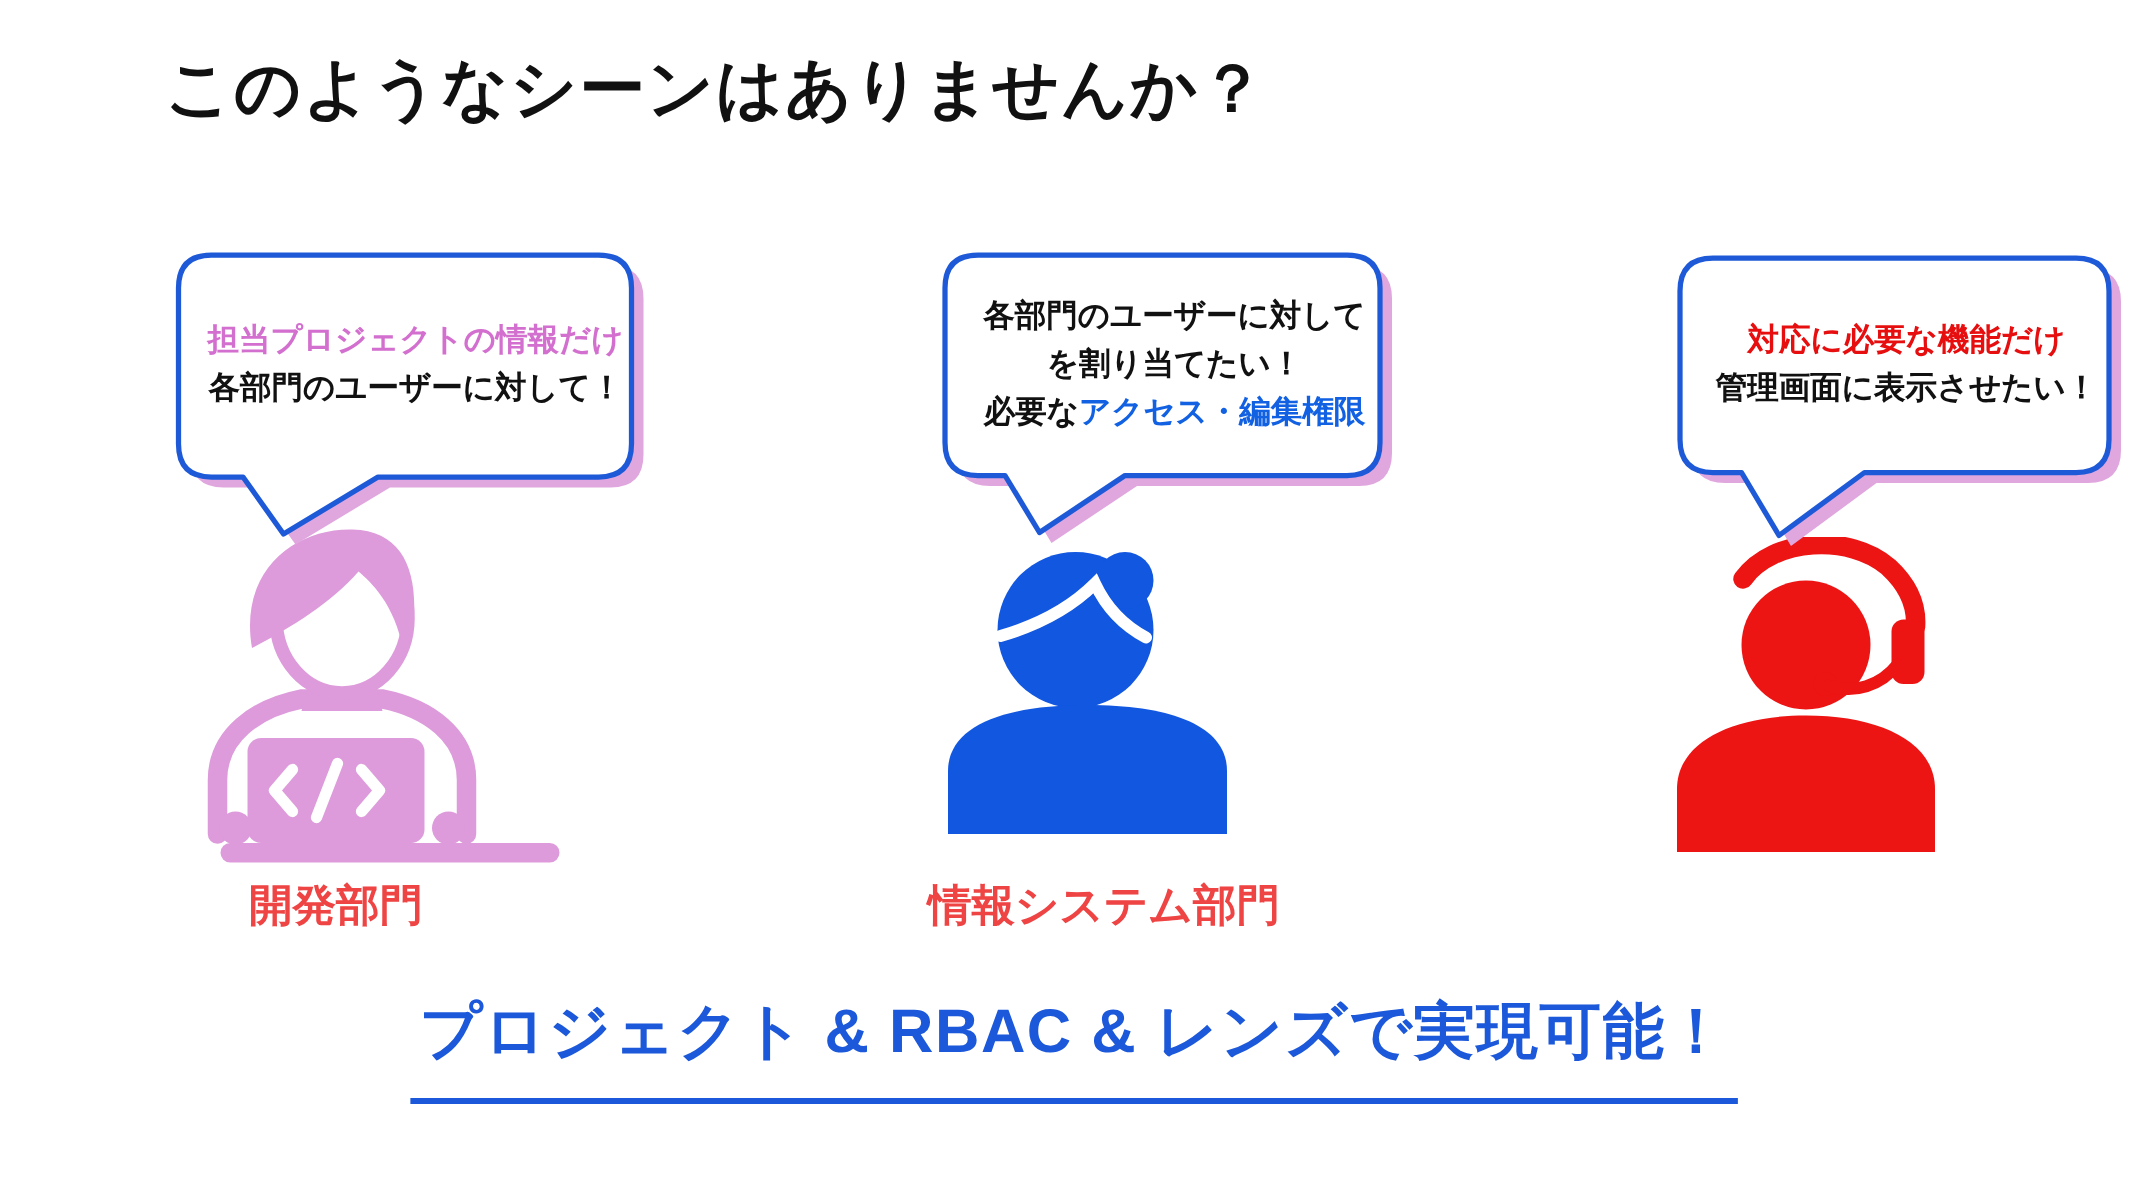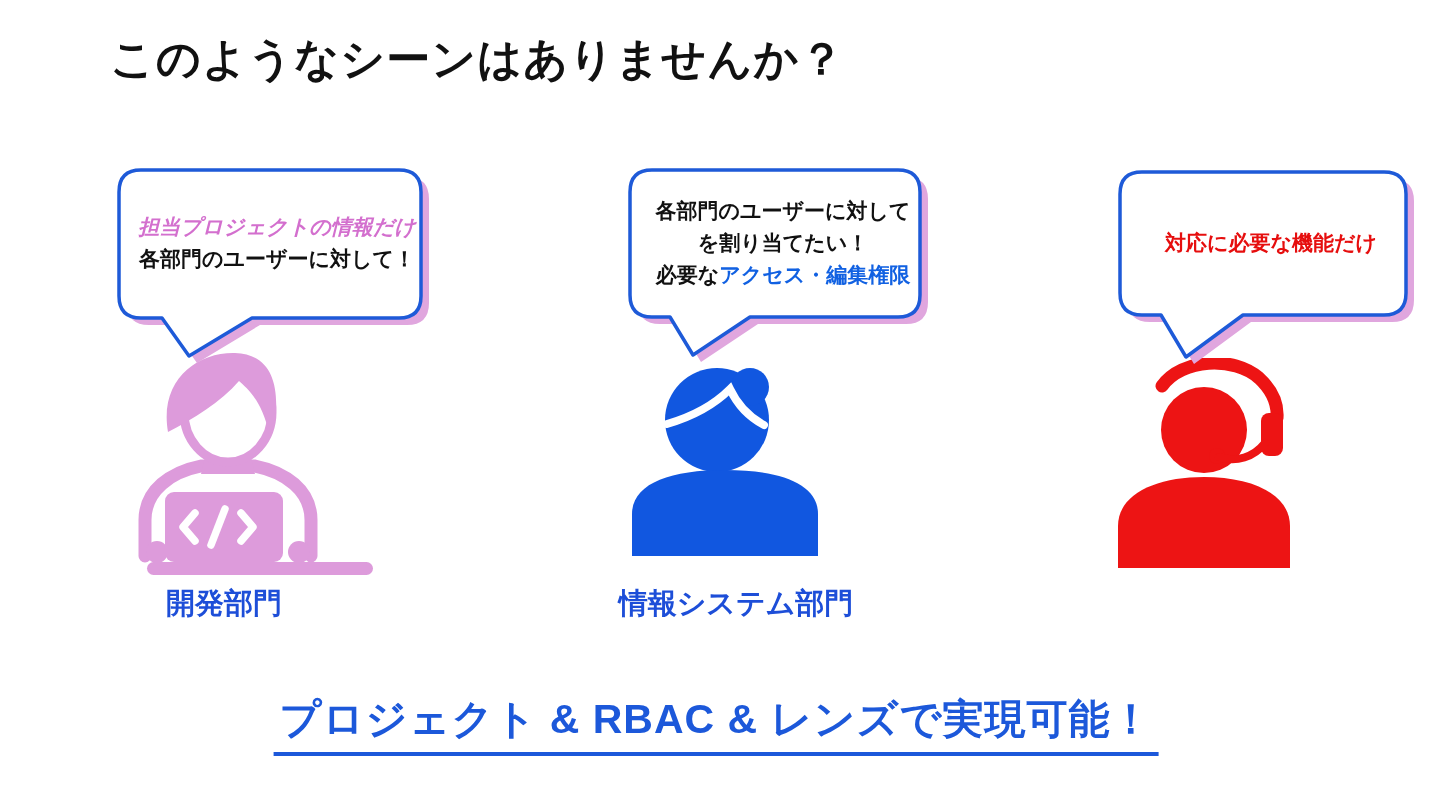--- a/index.html
+++ b/index.html
@@ -16,32 +16,32 @@
   .bubble{position:absolute;z-index:3;}
   .bubble svg{position:absolute;left:0;top:0;overflow:visible;}
   .bubble-shadow{fill:var(--bubble-shadow);}
   .bubble-body{fill:#ffffff;stroke:var(--bubble-border);stroke-width:3.5;stroke-linejoin:round;}
   .bubble-text{
     position:absolute;left:0;top:0;right:0;z-index:2;
     display:flex;flex-direction:column;justify-content:center;align-items:center;
     font-size:21px;font-weight:700;line-height:32px;color:#111111;white-space:nowrap;
     text-align:center;
   }
-  .em-pink{color:var(--accent-pink);font-style:italic;}
+  .em-pink{color:var(--accent-pink);}
   .em-blue{color:var(--accent-blue);}
   .em-red{color:var(--accent-red);margin-top:22px;}
   .person{position:absolute;z-index:1;}
   .dept-label{
     position:absolute;top:584px;transform:translateX(-50%);
-    font-size:29px;font-weight:800;color:#1d4ed8;white-space:nowrap;
+    font-size:29px;font-weight:800;color:#ef4444;white-space:nowrap;
   }
   .headline{
-    position:absolute;left:50%;top:692px;transform:translateX(-50%);
+    position:absolute;left:50%;top:660px;transform:translateX(-50%);
     font-size:41px;font-weight:800;letter-spacing:1px;color:var(--headline-blue);
-    border-bottom:4px solid var(--headline-blue);padding:0 6px 5px 6px;
+    border-bottom:4px solid var(--headline-blue);padding:0 6px 17px 6px;
     white-space:nowrap;text-decoration:none;display:inline-block;
   }
 </style>
 </head>
 <body>
 
 <div class="slide">
 
   <h1 class="title">このようなシーンはありませんか？</h1>
 
@@ -99,20 +99,21 @@
 
   <div class="dept-label" style="left:736px">情報システム部門</div>
 
   <div class="bubble" style="left:1118px;top:170px;width:306px;height:204px">
     <svg width="306" height="204" viewBox="0 0 306 204">
       <path class="bubble-shadow" transform="translate(8,7)" d="M 24 2 H 266 Q 288 2 288 24 V 123 Q 288 145 266 145 H 125 L 68 187 L 43 145 H 24 Q 2 145 2 123 V 24 Q 2 2 24 2 Z"></path>
       <path class="bubble-body" d="M 24 2 H 266 Q 288 2 288 24 V 123 Q 288 145 266 145 H 125 L 68 187 L 43 145 H 24 Q 2 145 2 123 V 24 Q 2 2 24 2 Z"></path>
     </svg>
     <div class="bubble-text" style="height:145px">
       <div class="line"><span class="em-red">対応に必要な機能だけ</span></div>
+      <div class="line"><span>管理画面に表示させたい！</span></div>
     </div>
   </div>
 
   <svg class="person" style="left:1112px;top:358px" width="200" height="212" viewBox="0 0 200 212">
     <g style="color:var(--icon-red)">
       <circle cx="92" cy="72" r="43" fill="currentColor"></circle>
       <path d="M 50 28 C 70 0 122 -2 147 20 C 160 32 166 46 165 60" fill="none" stroke="currentColor" stroke-width="13" stroke-linecap="round"></path>
       <rect x="149" y="55" width="22" height="43" rx="8" fill="currentColor"></rect>
       <circle cx="105" cy="98" r="8" fill="currentColor"></circle>
       <path d="M 107 99 C 124 105 142 99 153 85" fill="none" stroke="currentColor" stroke-width="8" stroke-linecap="round"></path>

